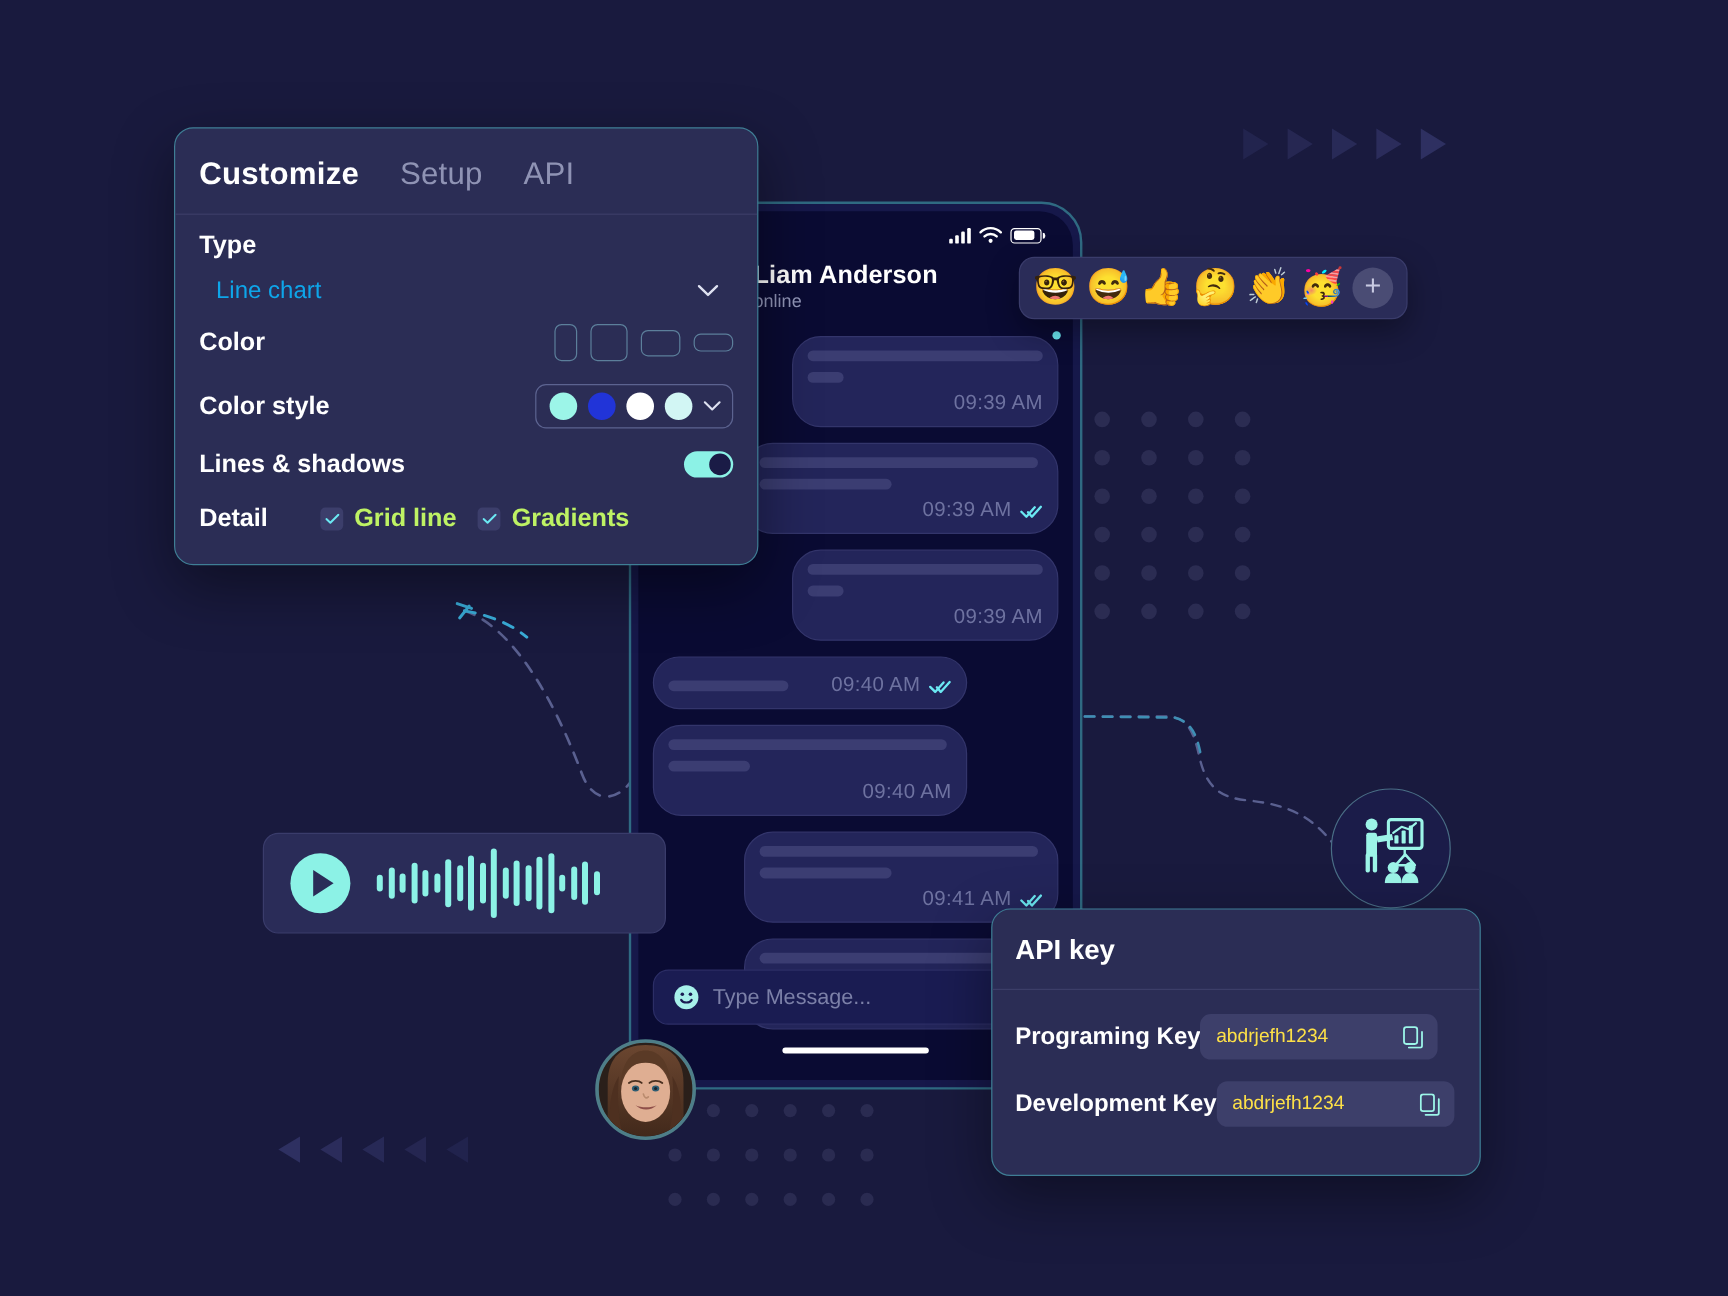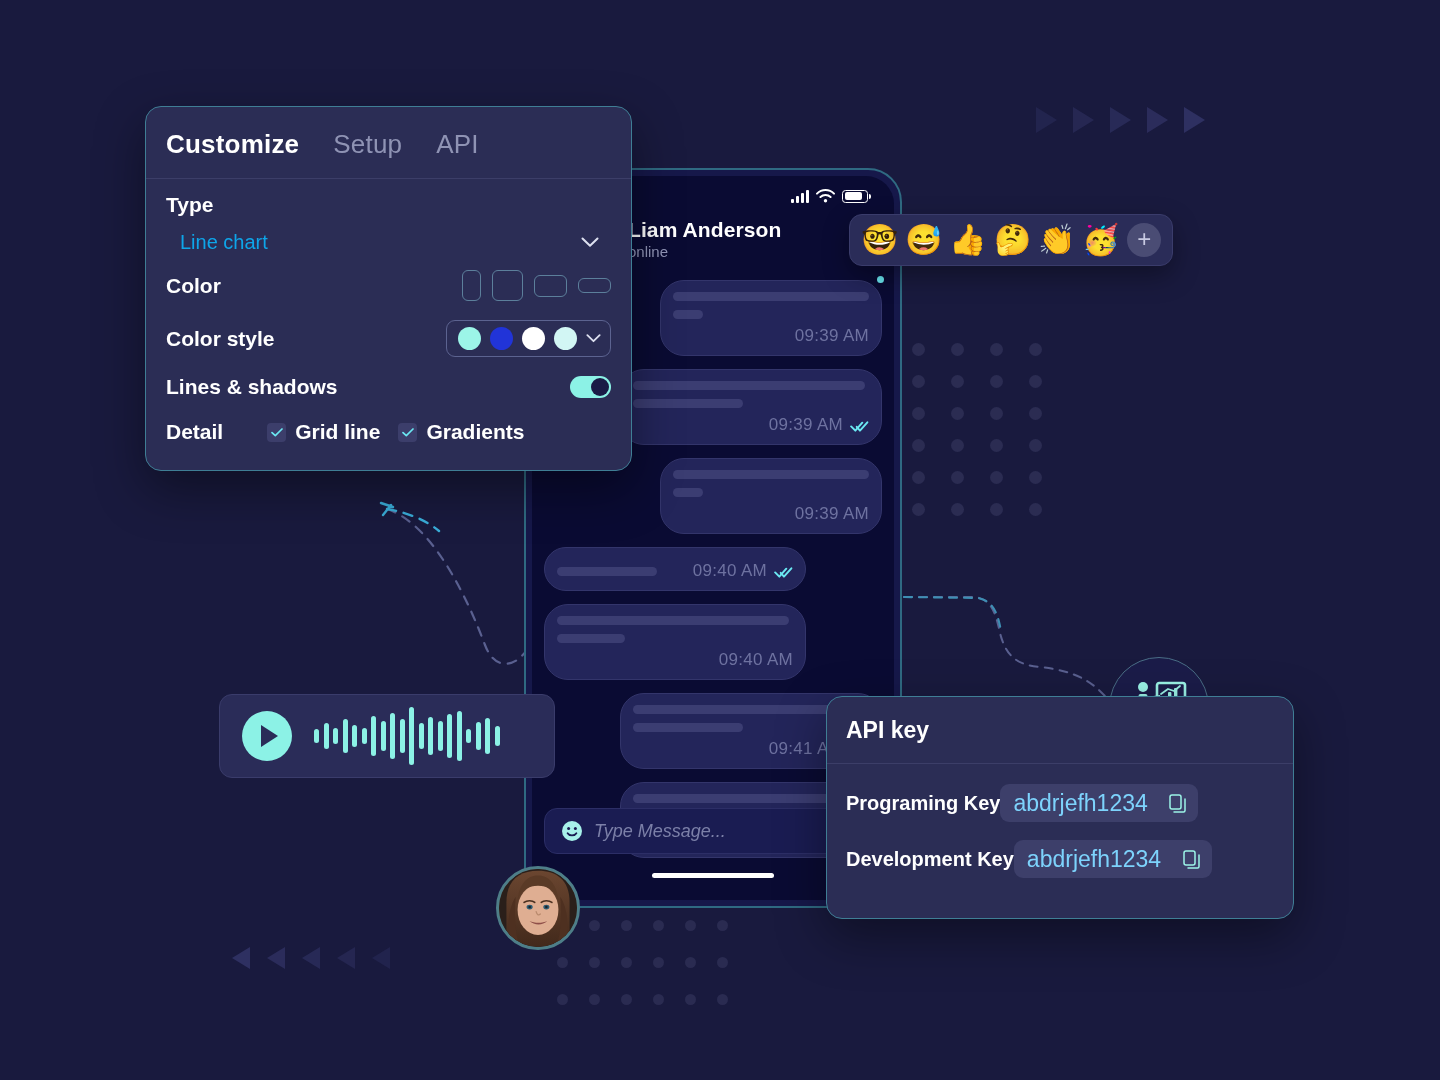--- a/index.html
+++ b/index.html
@@ -95,21 +95,21 @@
   .bubble.left  { align-self: flex-start; }
   .bubble.right { align-self: flex-end; }
   .skel { height: 9px; border-radius: 5px; background: #3B3D72; margin-bottom: 9px; }
   .bubble-meta {
     display: flex; align-items: center; justify-content: flex-end; gap: 7px;
     margin-top: -2px;
   }
   .bubble-time { color: #6E72A0; font-size: 17px; letter-spacing: .3px; }
   .ticks { width: 19px; height: 13px; flex: none; }
 
-  .composer { position: absolute; left: 12px; right: 12px; bottom: 46px; font-style: italic; }
+  .composer { position: absolute; left: 12px; right: 12px; bottom: 46px; }
   .composer-box {
     background: #1A1C52; border: 1px solid #2C2E66; border-radius: 13px;
     height: 46px; display: flex; align-items: center; gap: 11px; padding: 0 16px;
   }
   .composer-ph { color: #7C80A8; font-size: 18px; }
   .home-ind {
     position: absolute; left: 50%; transform: translateX(-50%); bottom: 22px;
     width: 122px; height: 5px; border-radius: 3px; background: #fff;
   }
 
@@ -156,21 +156,21 @@
   .toggle i {
     position: absolute; right: 2px; top: 2px; width: 18px; height: 18px;
     border-radius: 50%; background: #1A1B46;
   }
 
   .detail-row { display: flex; align-items: center; gap: 18px; }
   .cbwrap { display: flex; align-items: center; gap: 9px; }
   .cb { width: 19px; height: 19px; border-radius: 4px; background: #3C3E6B;
         display: flex; align-items: center; justify-content: center; }
   .cb svg { width: 12px; height: 9px; }
-  .cb-label { color: #ffffff; font-size: 21px; font-weight: 700; }
+  .cb-label { color: #bef264; font-size: 21px; font-weight: 700; }
 
   
   #emojibar {
     position: absolute; left: 849px; top: 214px;
     height: 52px; border-radius: 13px;
     background: #2A2C58; border: 1px solid #3A3C6B;
     display: flex; align-items: center; gap: 7px; padding: 0 11px;
     box-shadow: 0 10px 26px rgba(0,0,0,.35);
   }
   .emo { font-size: 30px; line-height: 1; }
@@ -211,38 +211,38 @@
   
   #presbadge {
     position: absolute; left: 1109px; top: 657px;
     width: 100px; height: 100px; border-radius: 50%;
     background: #1B1C49; border: 1.5px solid #4A6E86;
     display: flex; align-items: center; justify-content: center;
   }
 
   
   #apikey {
-    position: absolute; left: 826px; top: 696px;
-    width: 468px; border-radius: 16px;
+    position: absolute; left: 826px; top: 757px;
+    width: 408px; border-radius: 16px;
     background: #2B2D55; border: 1px solid #3F7E95;
     box-shadow: 0 18px 50px rgba(0,0,0,.40);
     overflow: hidden;
   }
   .api-head { padding: 20px 0 19px 19px; border-bottom: 1px solid #3C3E68; }
   .api-title { color: #fff; font-size: 23px; font-weight: 700; }
   .api-body { padding: 20px 19px 22px 19px; }
   .api-row { display: flex; align-items: center; 
              margin-bottom: 18px; }
   .api-lbl { color: #fff; font-size: 20px; font-weight: 700; }
   .api-field {
     background: #3D3F6A; border-radius: 9px; height: 38px; width: 198px;
     display: flex; align-items: center; justify-content: space-between;
     padding: 0 12px 0 13px;
   }
-  .api-val { color: #7dd3fc; font-size: 23px; }
+  .api-val { color: #fde047; font-size: 16px; }
   .copy { width: 17px; height: 19px; }
   .api-new { color: #8B8FAF; font-size: 19px; margin-top: 8px; }
 </style>
 </head>
 <body>
 
 <div id="stage">
 
   <div class="arrow-row" style="left:1036px; top:107px; gap:16px;">
     <div class="tri-r" style="opacity:.45"></div>

